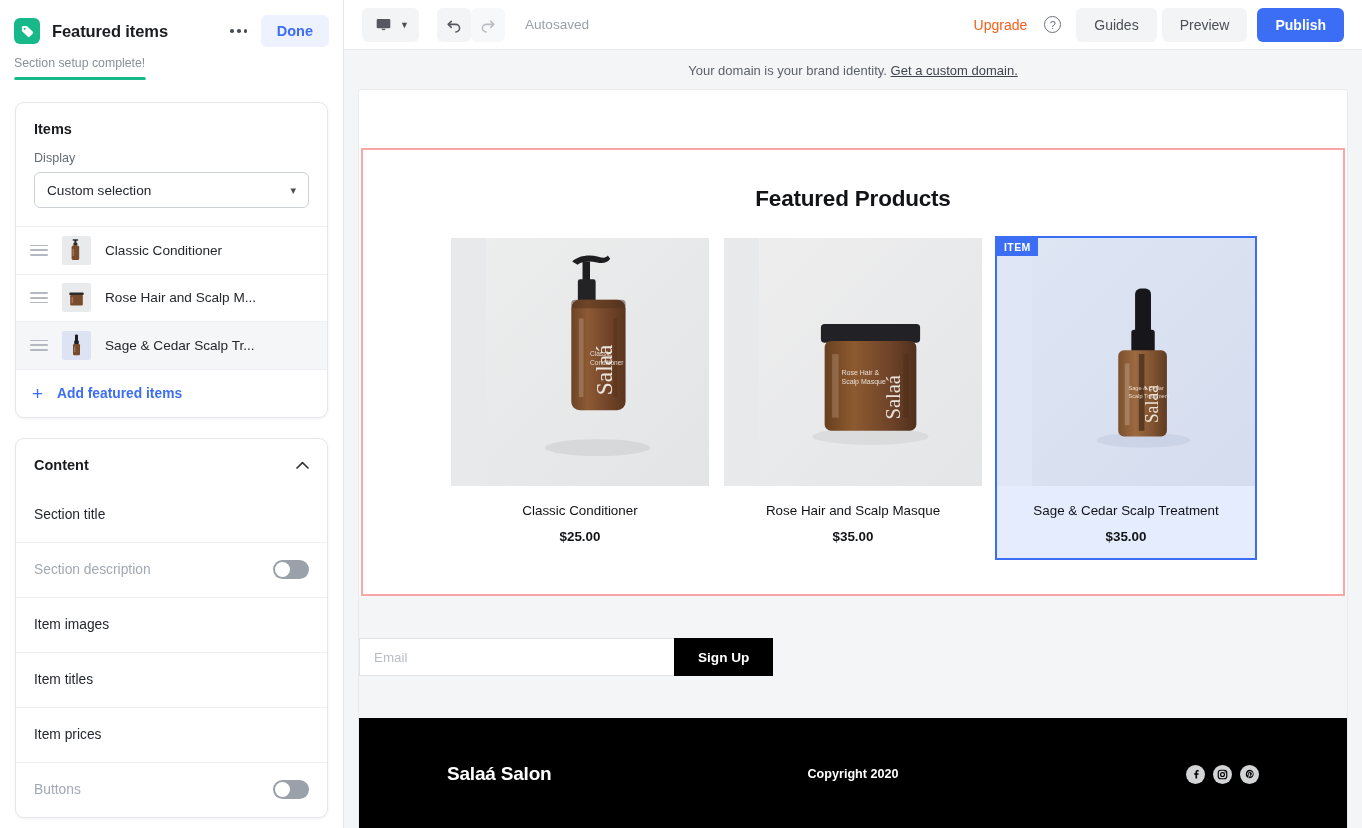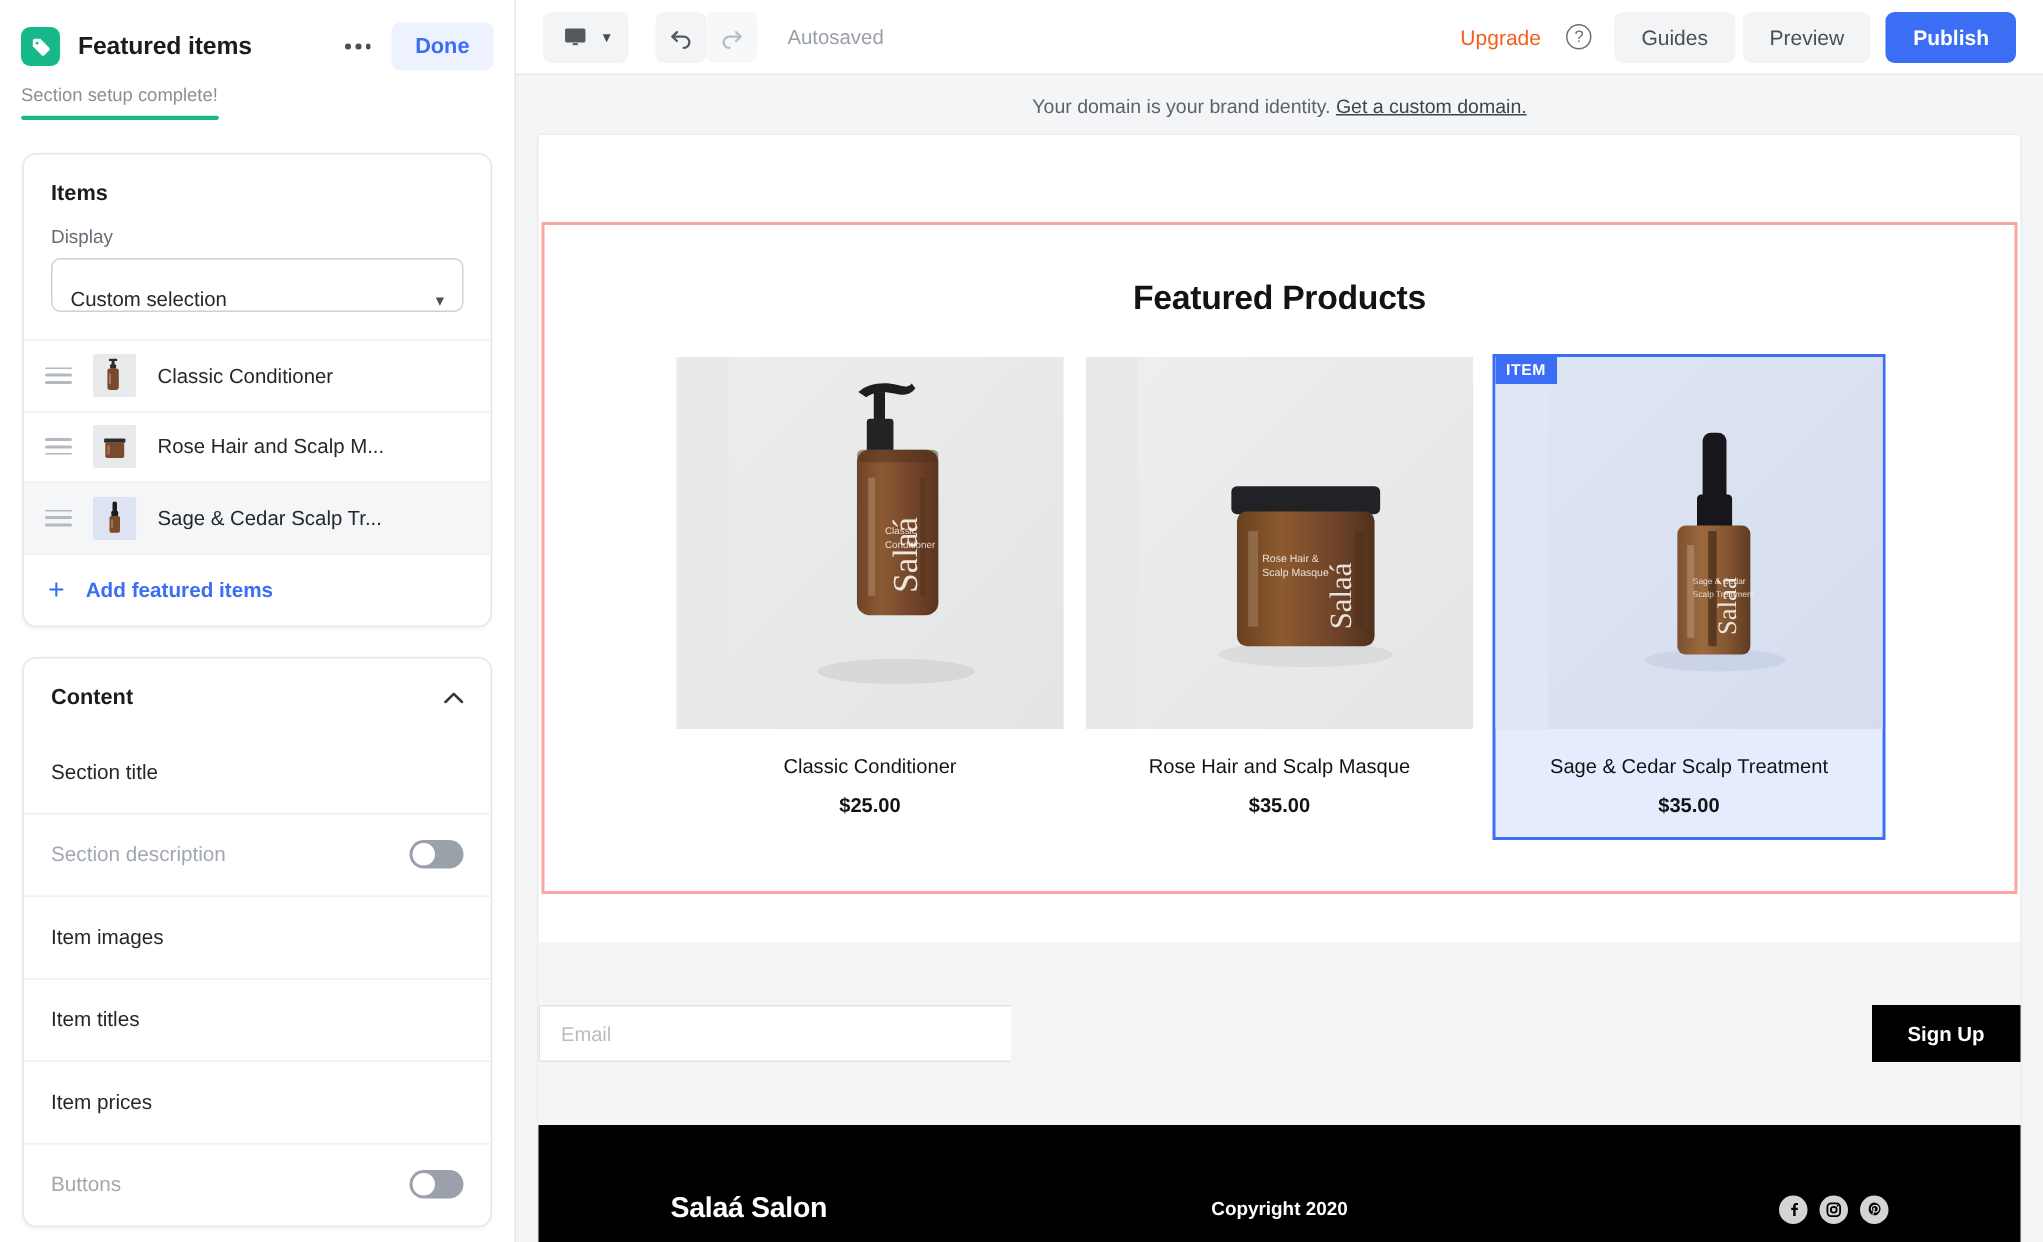--- a/index.html
+++ b/index.html
@@ -66,21 +66,21 @@
   }
   .card-title-row .card-title { padding: 0; flex: 1 1 auto; }
   .chev-up { color: #34383e; font-size: 13px; cursor:pointer; line-height:1; }
 
   .field-label {
     font-size: 12.6px; color: #666c75; padding: 14px 18px 0 18px;
   }
   .select-wrap { padding: 7px 18px 18px 18px; }
   .select-box {
     position: relative; height: 36px; border: 1px solid #ccd1d9;
-    border-radius: 6px; display: flex; align-items: flex-end;
+    border-radius: 6px; display: flex; align-items: center;
     padding: 0 12px; font-size: 13.6px; color: #24272c; cursor: pointer;
     background: #fff;
   }
   .select-box .caret { position: absolute; right: 12px; color: #4a4f57; font-size: 11px; }
 
   .item-row {
     display: flex; align-items: center; height: 47.5px;
     border-top: 1px solid #edeff2; padding: 0 14px; cursor: pointer;
   }
   .item-row.selected { background: #f4f6f8; }
@@ -197,21 +197,21 @@
     text-align: center; font-size: 13.4px; color: #111316;
     margin-top: 17px; padding: 0 6px;
   }
   .prod-price {
     text-align: center; font-size: 13.4px; color: #111316;
     font-weight: bold; margin-top: 11px; padding-bottom: 14px;
   }
 
   .signup-section {
     background: #f4f5f7; padding: 42px 0; display: flex;
-    align-items: center; justify-content: space-between; margin-top: 32px;
+    align-items: center; justify-content: flex-start;
   }
   .email-input {
     width: 315px; height: 38px; background: #ffffff;
     border: 1px solid #e1e3e7; border-right: none;
     font-size: 13.4px; color: #111316; padding: 0 14px;
     font-family: inherit; outline: none;
   }
   .email-input::placeholder { color: #b9bdc3; }
   .signup-btn {
     height: 38px; background: #000000; color: #ffffff; border: none;

